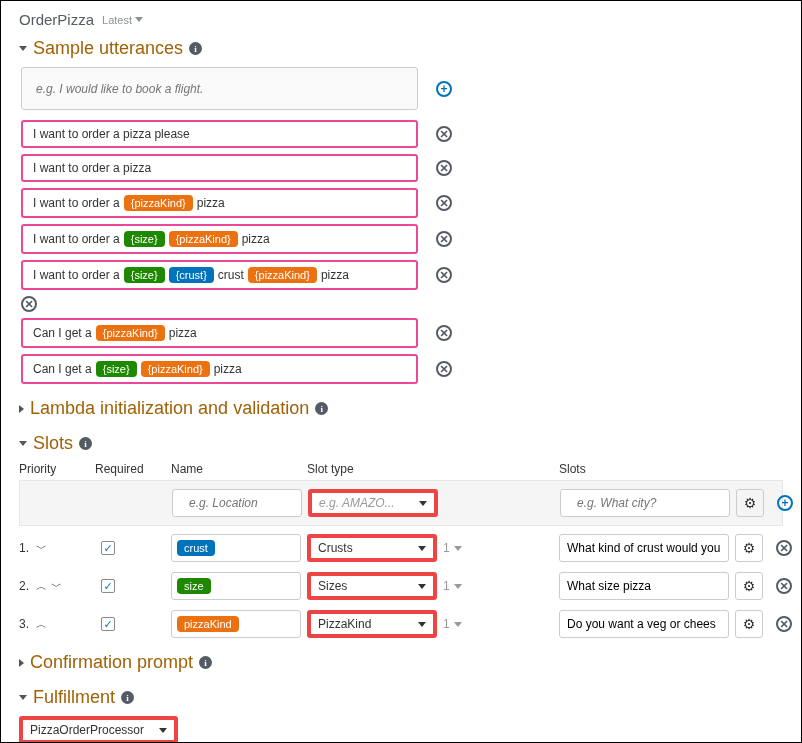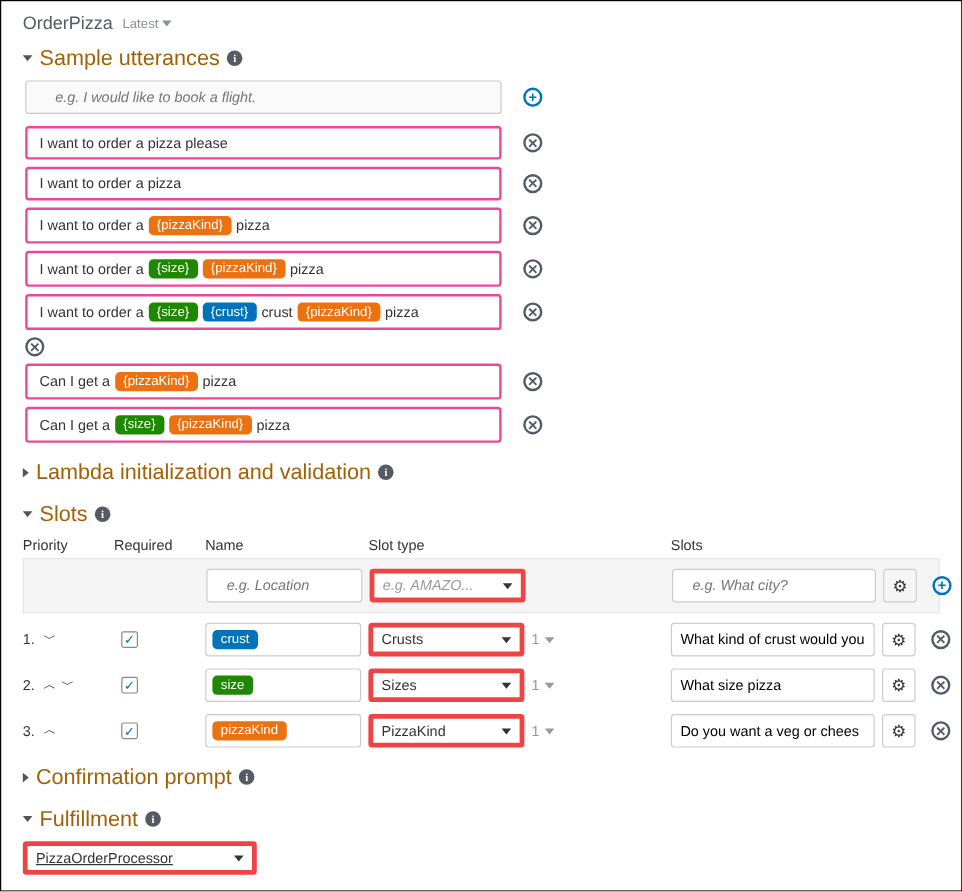--- a/index.html
+++ b/index.html
@@ -87,25 +87,25 @@
     margin-left: 2px;
   }
   .utter-row-add {
     display: flex;
     align-items: center;
     gap: 18px;
     margin-bottom: 10px;
   }
   .utter-add-input {
     width: 397px;
-    height: 28px;
+    height: 43px;
     border: 1px solid #ccc;
     background: #fafafa;
     border-radius: 3px;
-    padding: 0 24px;
+    padding: 0 14px;
     font-style: italic;
     color: #999;
     font-size: 12px;
   }
   .add-btn {
     width: 16px; height: 16px;
     border: 2px solid #0073bb;
     color: #0073bb;
     border-radius: 50%;
     display: flex;
@@ -284,22 +284,21 @@
     align-items: center;
     justify-content: center;
   }
   .radio.sel::after {
     content: "";
     width: 7px; height: 7px;
     background: #0073bb;
     border-radius: 50%;
   }
   .fulfillment-select {
-    width: 195px;
-    text-decoration: underline;
+    width: 159px;
   }
 </style>
 </head>
 <body>
 
 <div class="frame">
 
   <div class="title-row">
     <h2>OrderPizza</h2>
     <span class="version">

